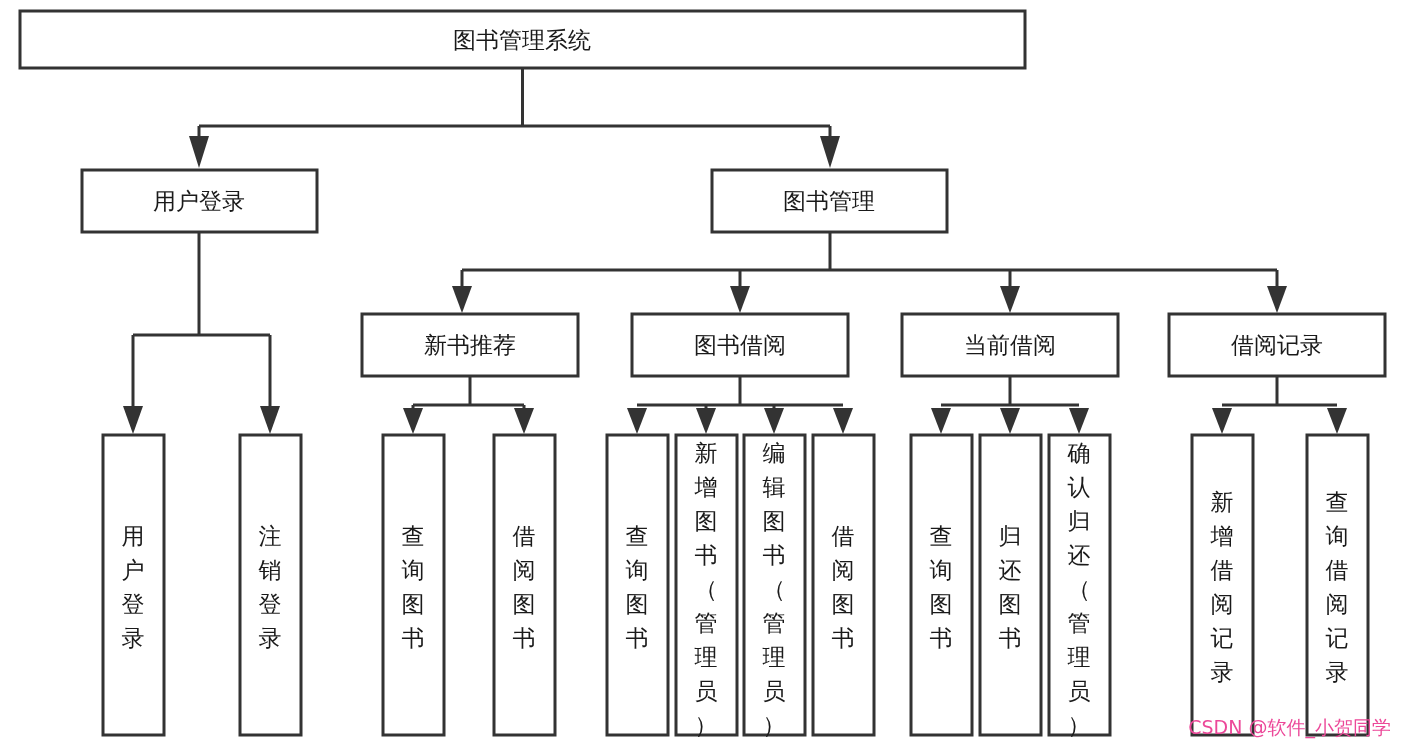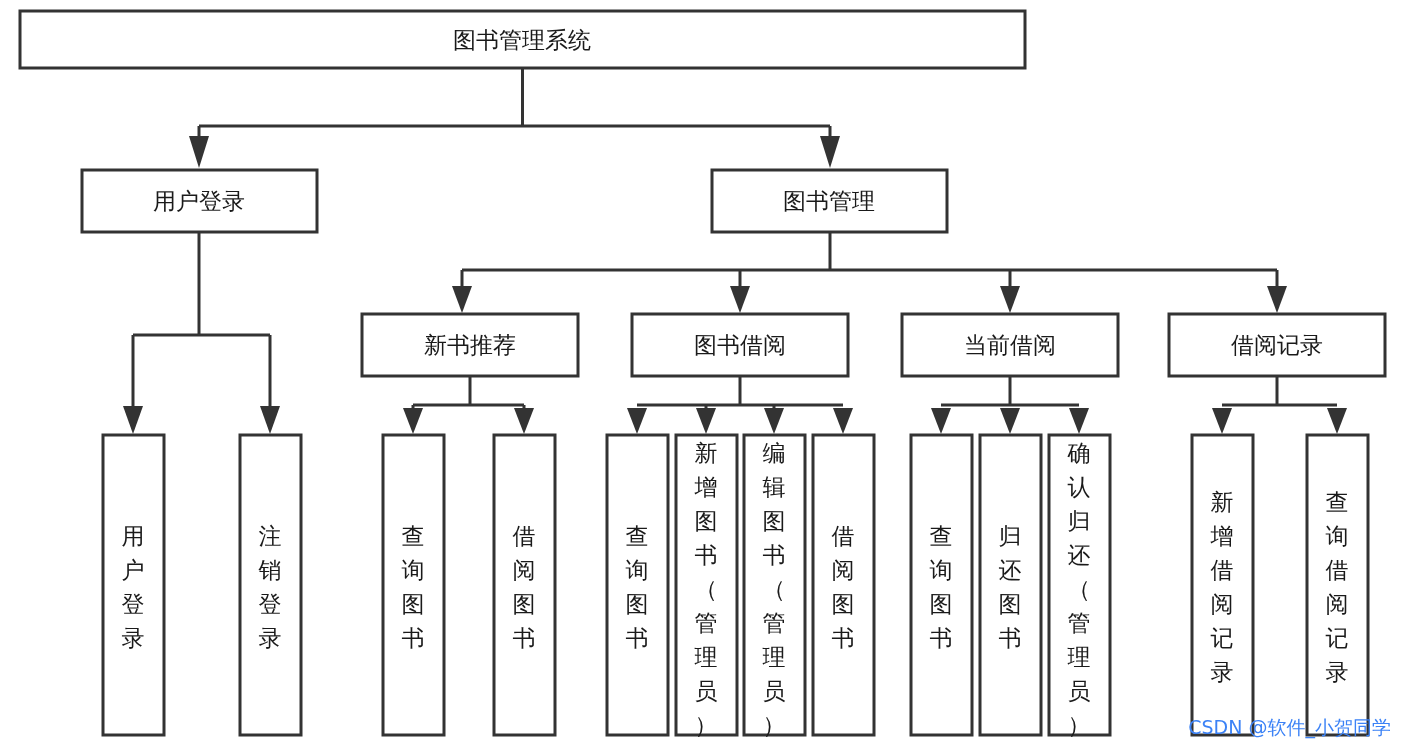--- a/index.html
+++ b/index.html
@@ -47,21 +47,21 @@
     font-size: 23px;
     fill: #1a1a1a;
     text-anchor: middle;
   }
   .watermark {
     position: absolute;
     right: 14px;
     bottom: 6px;
     font-family: "DejaVu Sans", "Liberation Sans", sans-serif;
     font-size: 19px;
-    color: #3b82f6;
+    color: #ec4899;
     white-space: nowrap;
     pointer-events: none;
   }
 </style>
 </head>
 <body>
 
 <svg id="diagram" viewBox="0 0 1405 747" xmlns="http://www.w3.org/2000/svg">
 
   <g>

